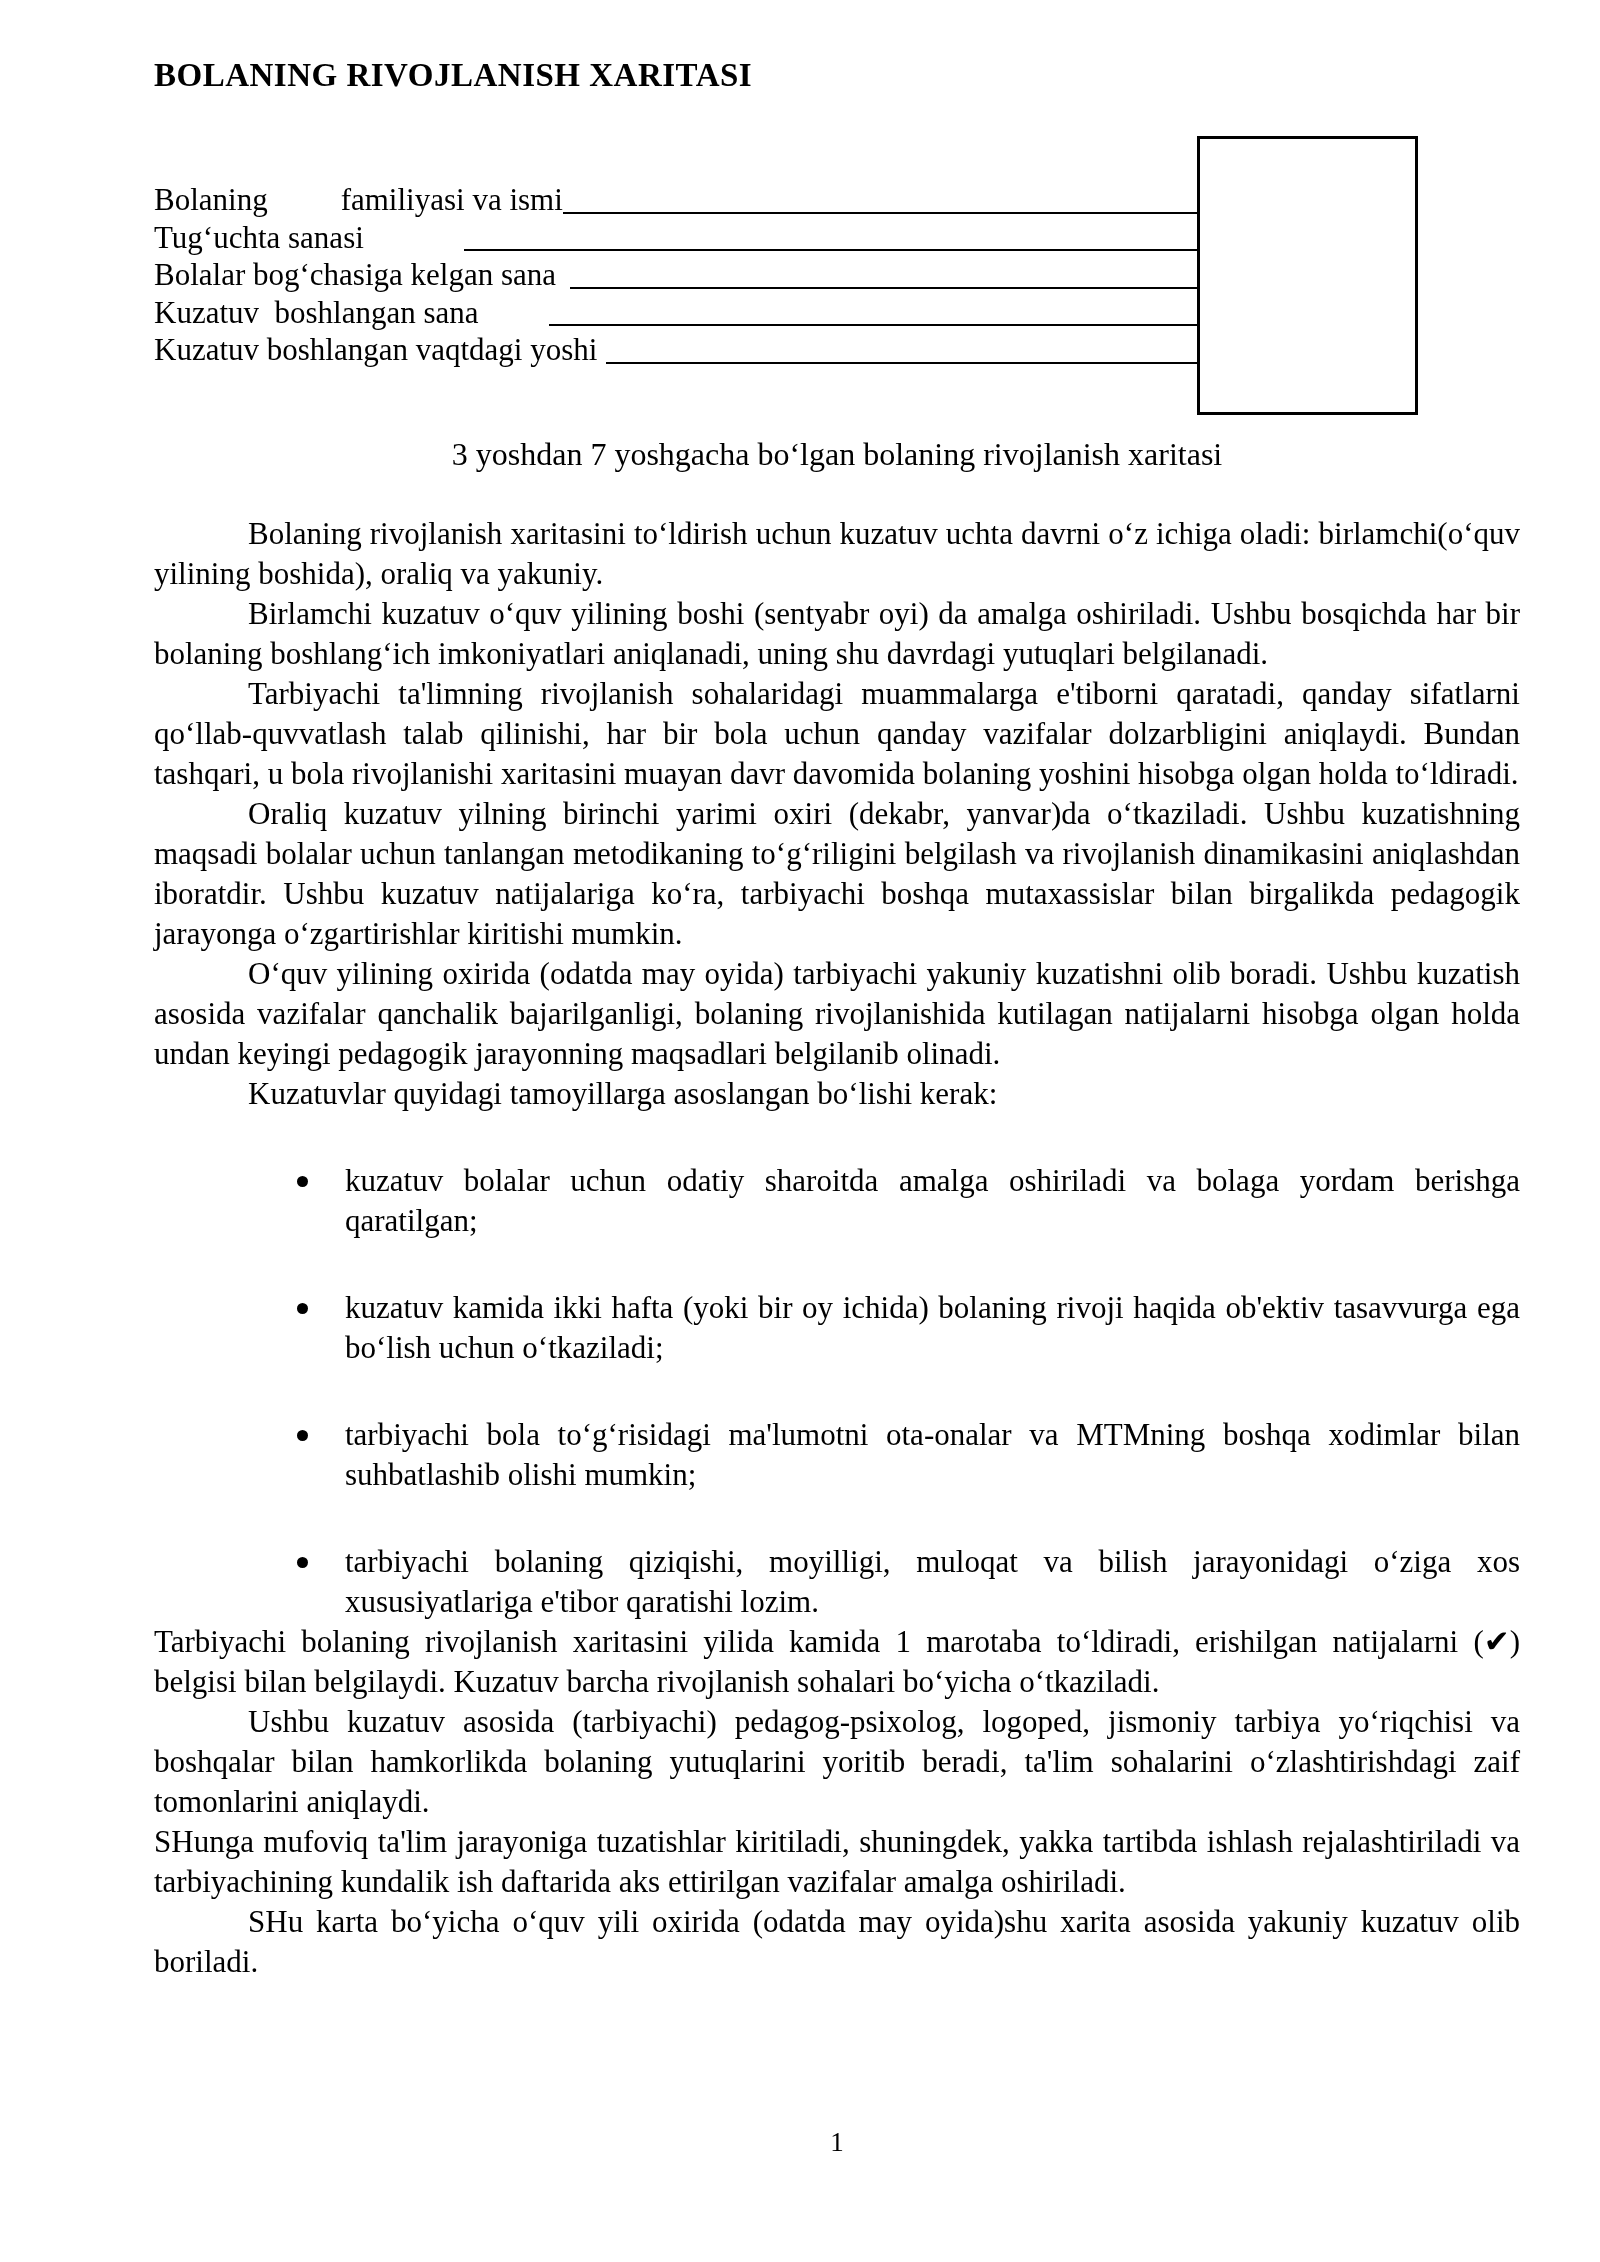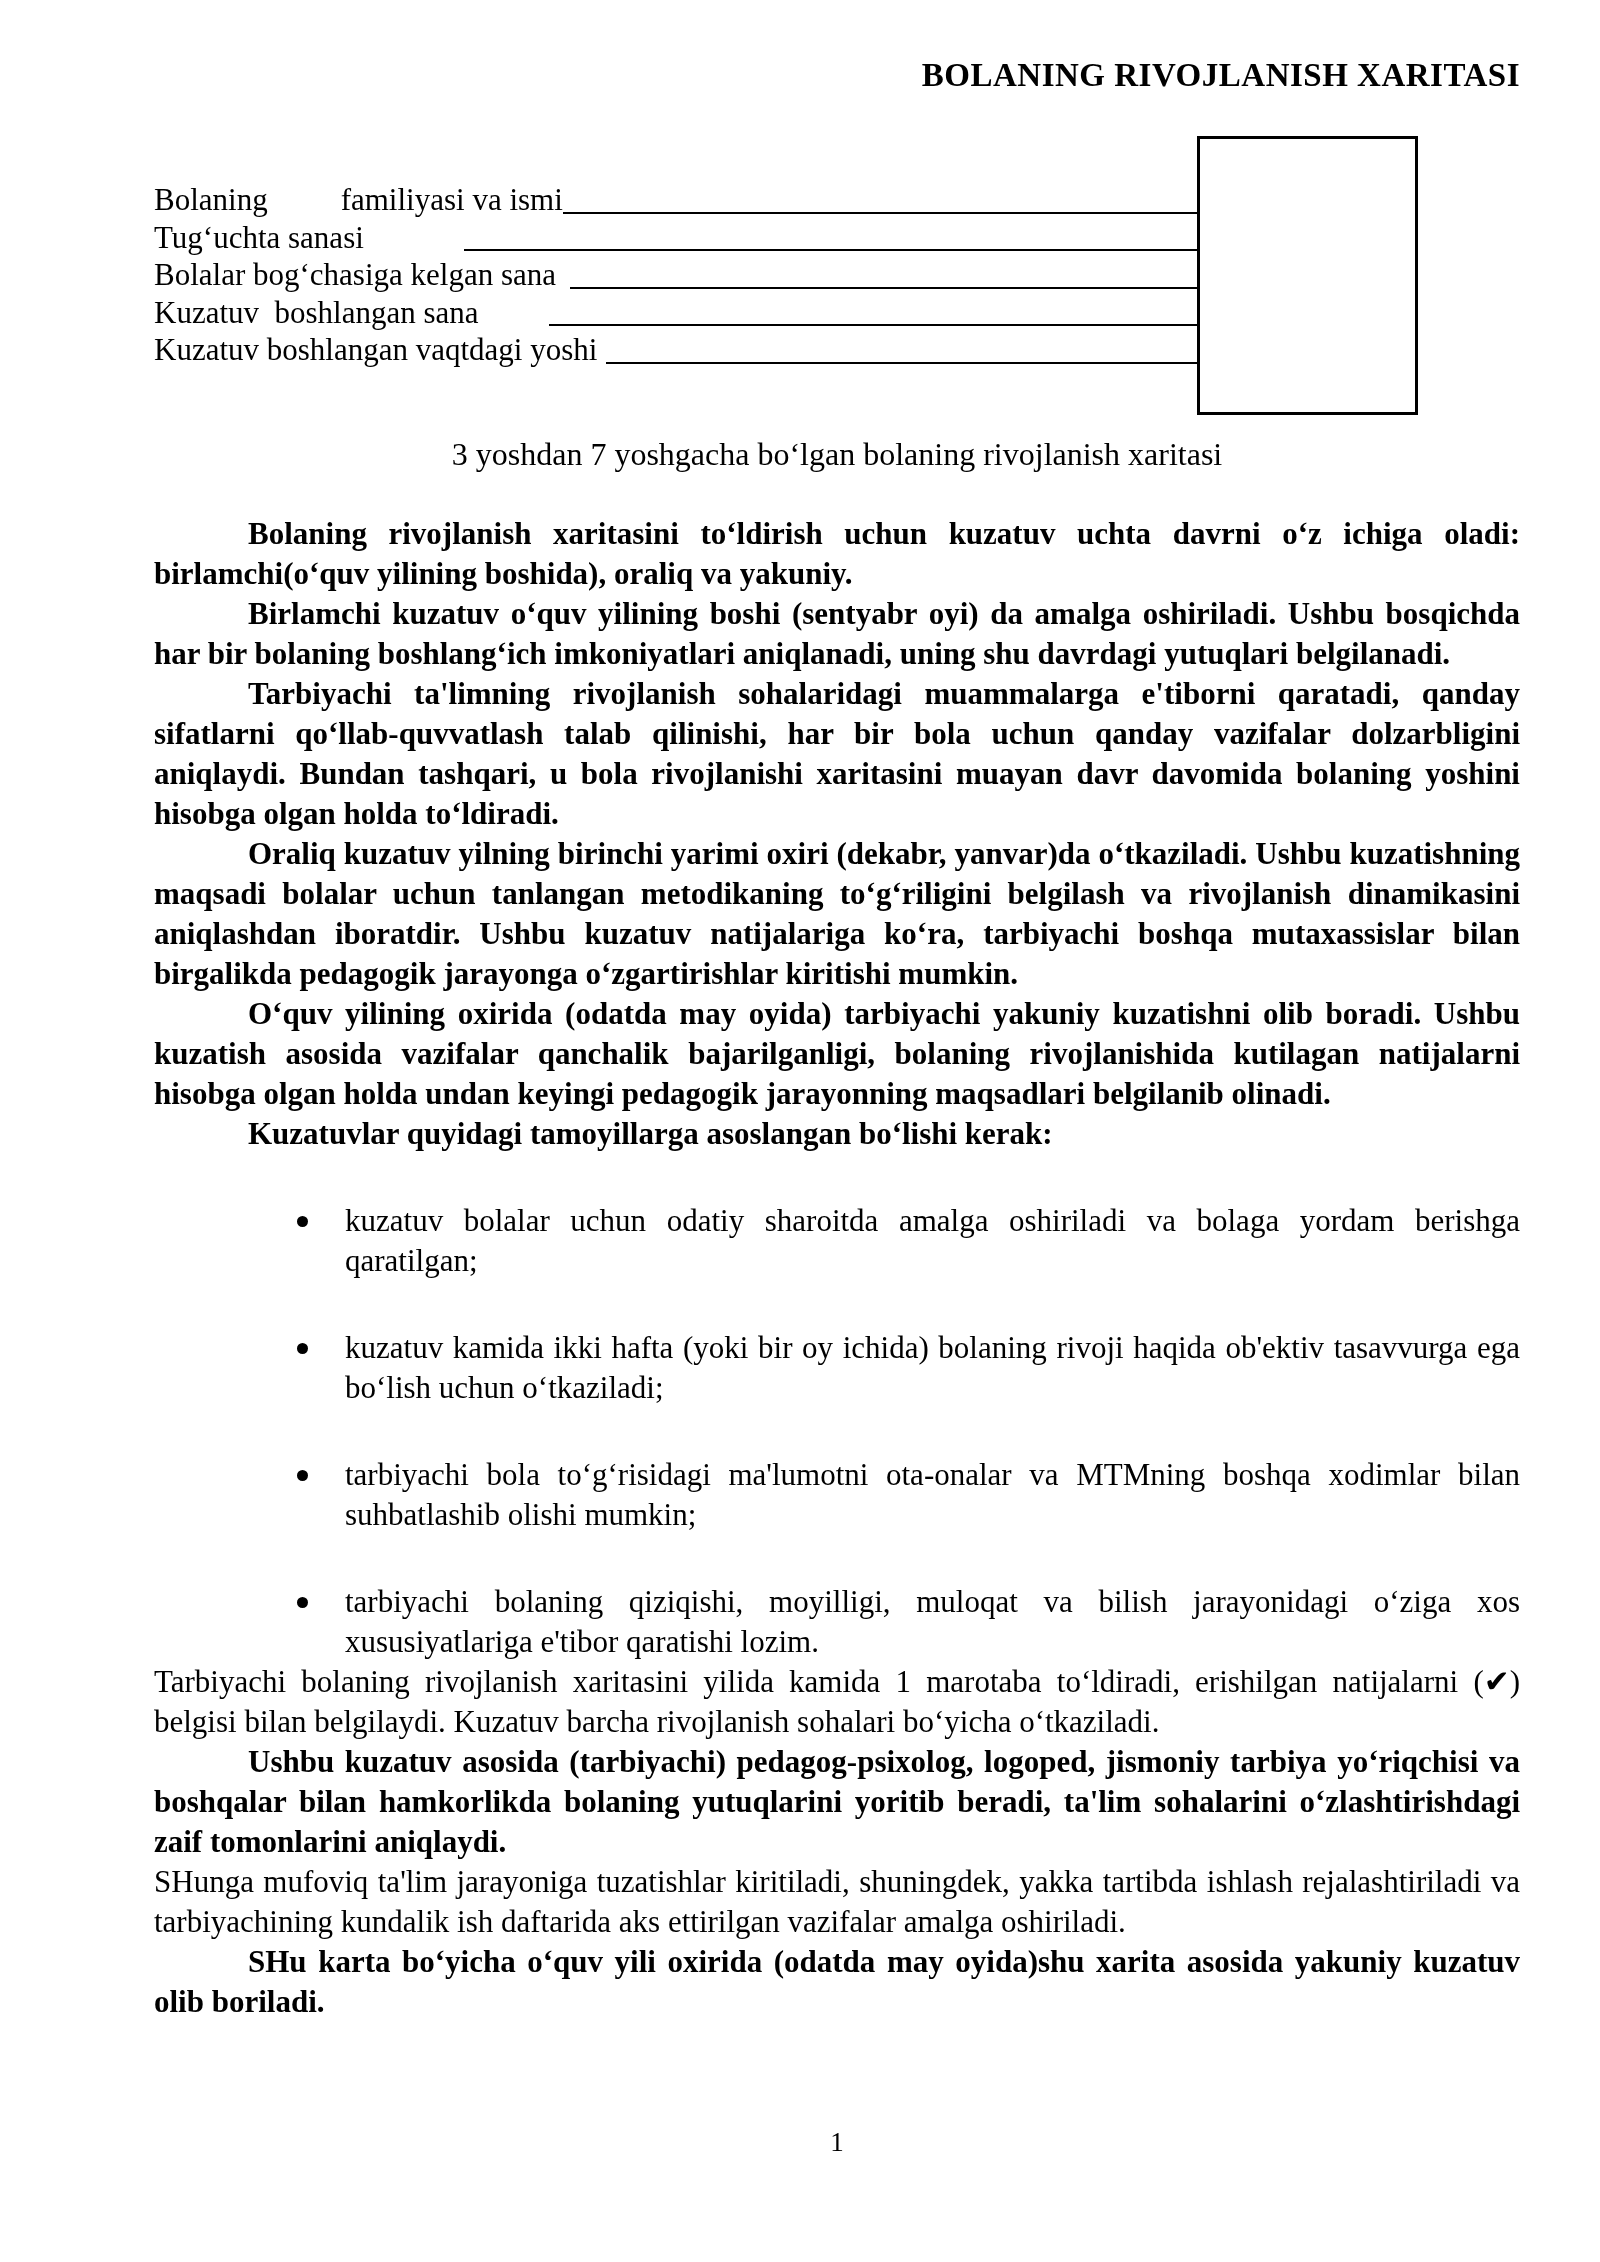--- a/index.html
+++ b/index.html
@@ -21,21 +21,21 @@
     position: absolute;
     left: 0; top: 0; right: 0; bottom: 0;
     padding: 0 80px 0 154px;
   }
 
   .doc-title {
     margin: 55px 0 0 0;
     font-size: 33px;
     line-height: 41px;
     font-weight: bold;
-    text-align: right;
+    text-align: left;
     letter-spacing: 0.5px;
   }
 
   
   .photo-frame {
     position: absolute;
     left: 1197px;
     top: 136px;
     width: 221px;
     height: 279px;
@@ -76,21 +76,21 @@
     text-align: center;
   }
 
   .body-text { margin-top: 40px; }
   .body-text p {
     margin: 0;
     font-size: 31px;
     line-height: 40px;
     text-align: justify;
   }
-  .body-text p.indent { text-indent: 94px; font-weight: bold; }
+  .body-text p.indent { text-indent: 94px; }
 
   ul.principles {
     margin: 0;
     padding: 0 0 0 191px;
     list-style: none;
   }
   ul.principles li {
     position: relative;
     font-size: 31px;
     line-height: 40px;

